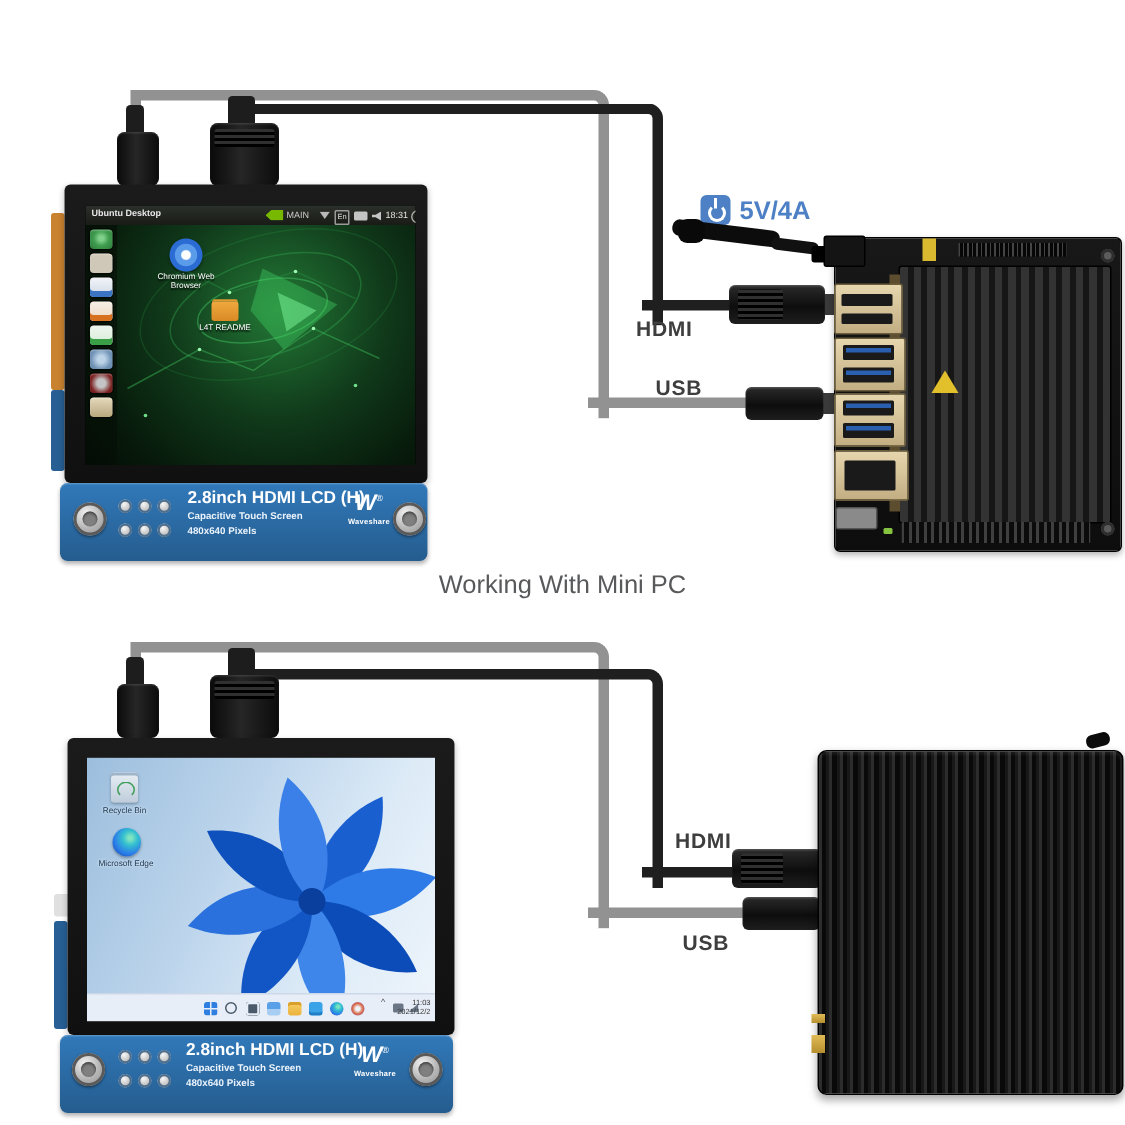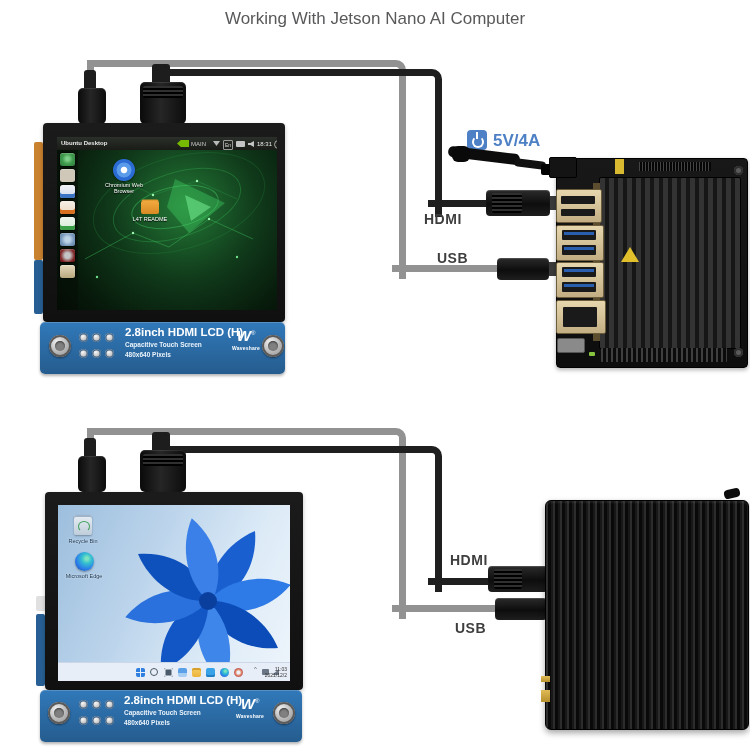--- a/index.html
+++ b/index.html
@@ -91,21 +91,20 @@
   .minipc{position:absolute;border-radius:6px;border:1px solid #000;
           background:repeating-linear-gradient(90deg,#2c2c2c 0 2px,#090909 2px 5px,#181818 5px 7px);
           box-shadow:inset 0 2px 2px rgba(255,255,255,.08), 0 3px 6px rgba(0,0,0,.35);}
   .gold{background:linear-gradient(180deg,#e0bb55,#b68f2e);}
 </style>
 </head>
 <body>
 
 <div class="canvas">
 
-  <div class="section-title" style="top:9px;">Working With Jetson Nano AI Computer</div>
 
   <div class="seg seg-gray" style="left:87px;top:60px;width:7px;height:32px;"></div>
   <div class="cable-l gray-l" style="left:87px;top:60px;width:312px;height:212px;"></div>
   <div class="seg seg-gray" style="left:392px;top:265px;width:112px;height:7px;"></div>
   <div class="seg seg-black" style="left:158px;top:69px;width:7px;height:18px;"></div>
   <div class="cable-l black-l" style="left:158px;top:69px;width:277px;height:141px;"></div>
   <div class="seg seg-black" style="left:428px;top:200px;width:64px;height:7px;"></div>
 
   <div class="plug-neck" style="left:84px;top:70px;width:12px;height:22px;"></div>
   <div class="plug-body" style="left:78px;top:88px;width:28px;height:36px;"></div>
@@ -228,20 +227,21 @@
     <div class="pad" style="left:65px;top:27px;"></div>
     <div class="strip-product" style="left:85px;top:4px;">2.8inch HDMI LCD (H)</div>
     <div class="strip-sub" style="left:85px;top:19px;">Capacitive Touch Screen</div>
     <div class="strip-sub" style="left:85px;top:29px;">480x640 Pixels</div>
     <div class="ws-logo" style="left:192px;top:5px;">
       <span class="ws-mark">W</span><span class="ws-reg">®</span>
       <div class="ws-name">Waveshare</div>
     </div>
   </div>
 
+  <div class="section-title" style="top:380px;">Working With Mini PC</div>
 
   <div class="seg seg-gray" style="left:87px;top:428px;width:7px;height:32px;"></div>
   <div class="cable-l gray-l" style="left:87px;top:428px;width:312px;height:184px;"></div>
   <div class="seg seg-gray" style="left:392px;top:605px;width:108px;height:7px;"></div>
   <div class="seg seg-black" style="left:158px;top:446px;width:7px;height:16px;"></div>
   <div class="cable-l black-l" style="left:158px;top:446px;width:277px;height:139px;"></div>
   <div class="seg seg-black" style="left:428px;top:578px;width:62px;height:7px;"></div>
 
   <div class="plug-neck" style="left:84px;top:438px;width:12px;height:22px;"></div>
   <div class="plug-body" style="left:78px;top:456px;width:28px;height:36px;"></div>

